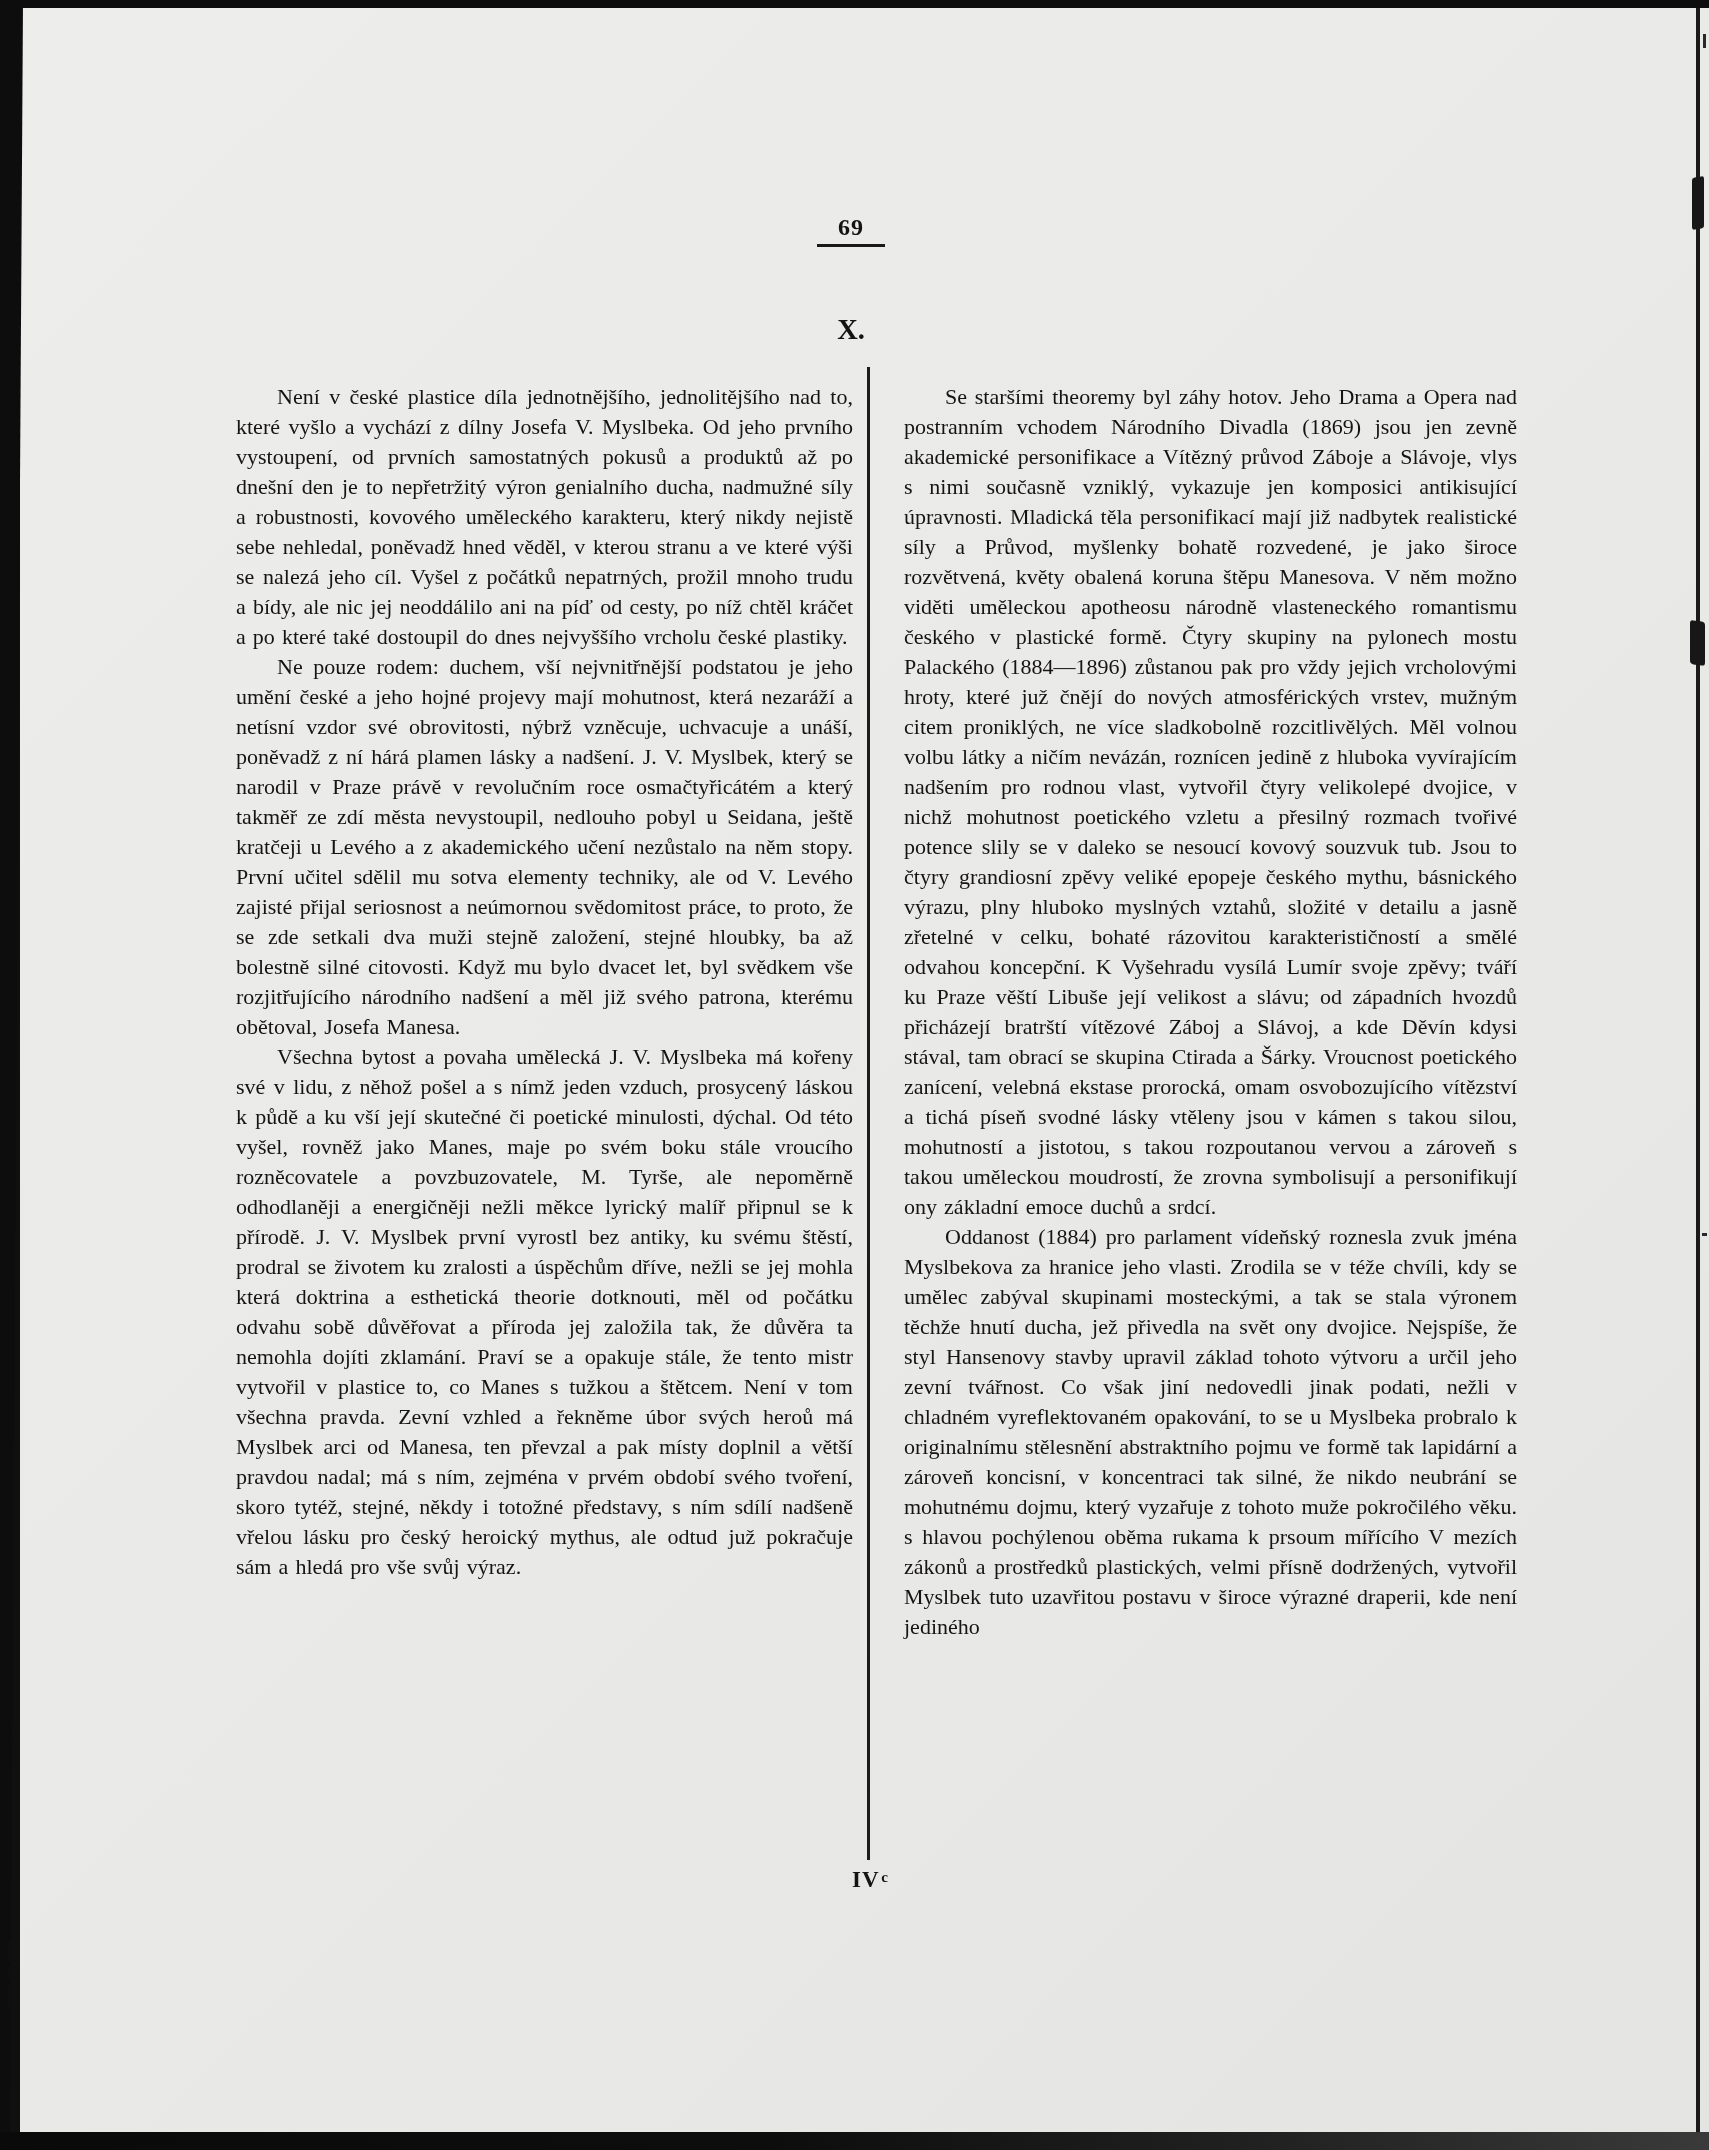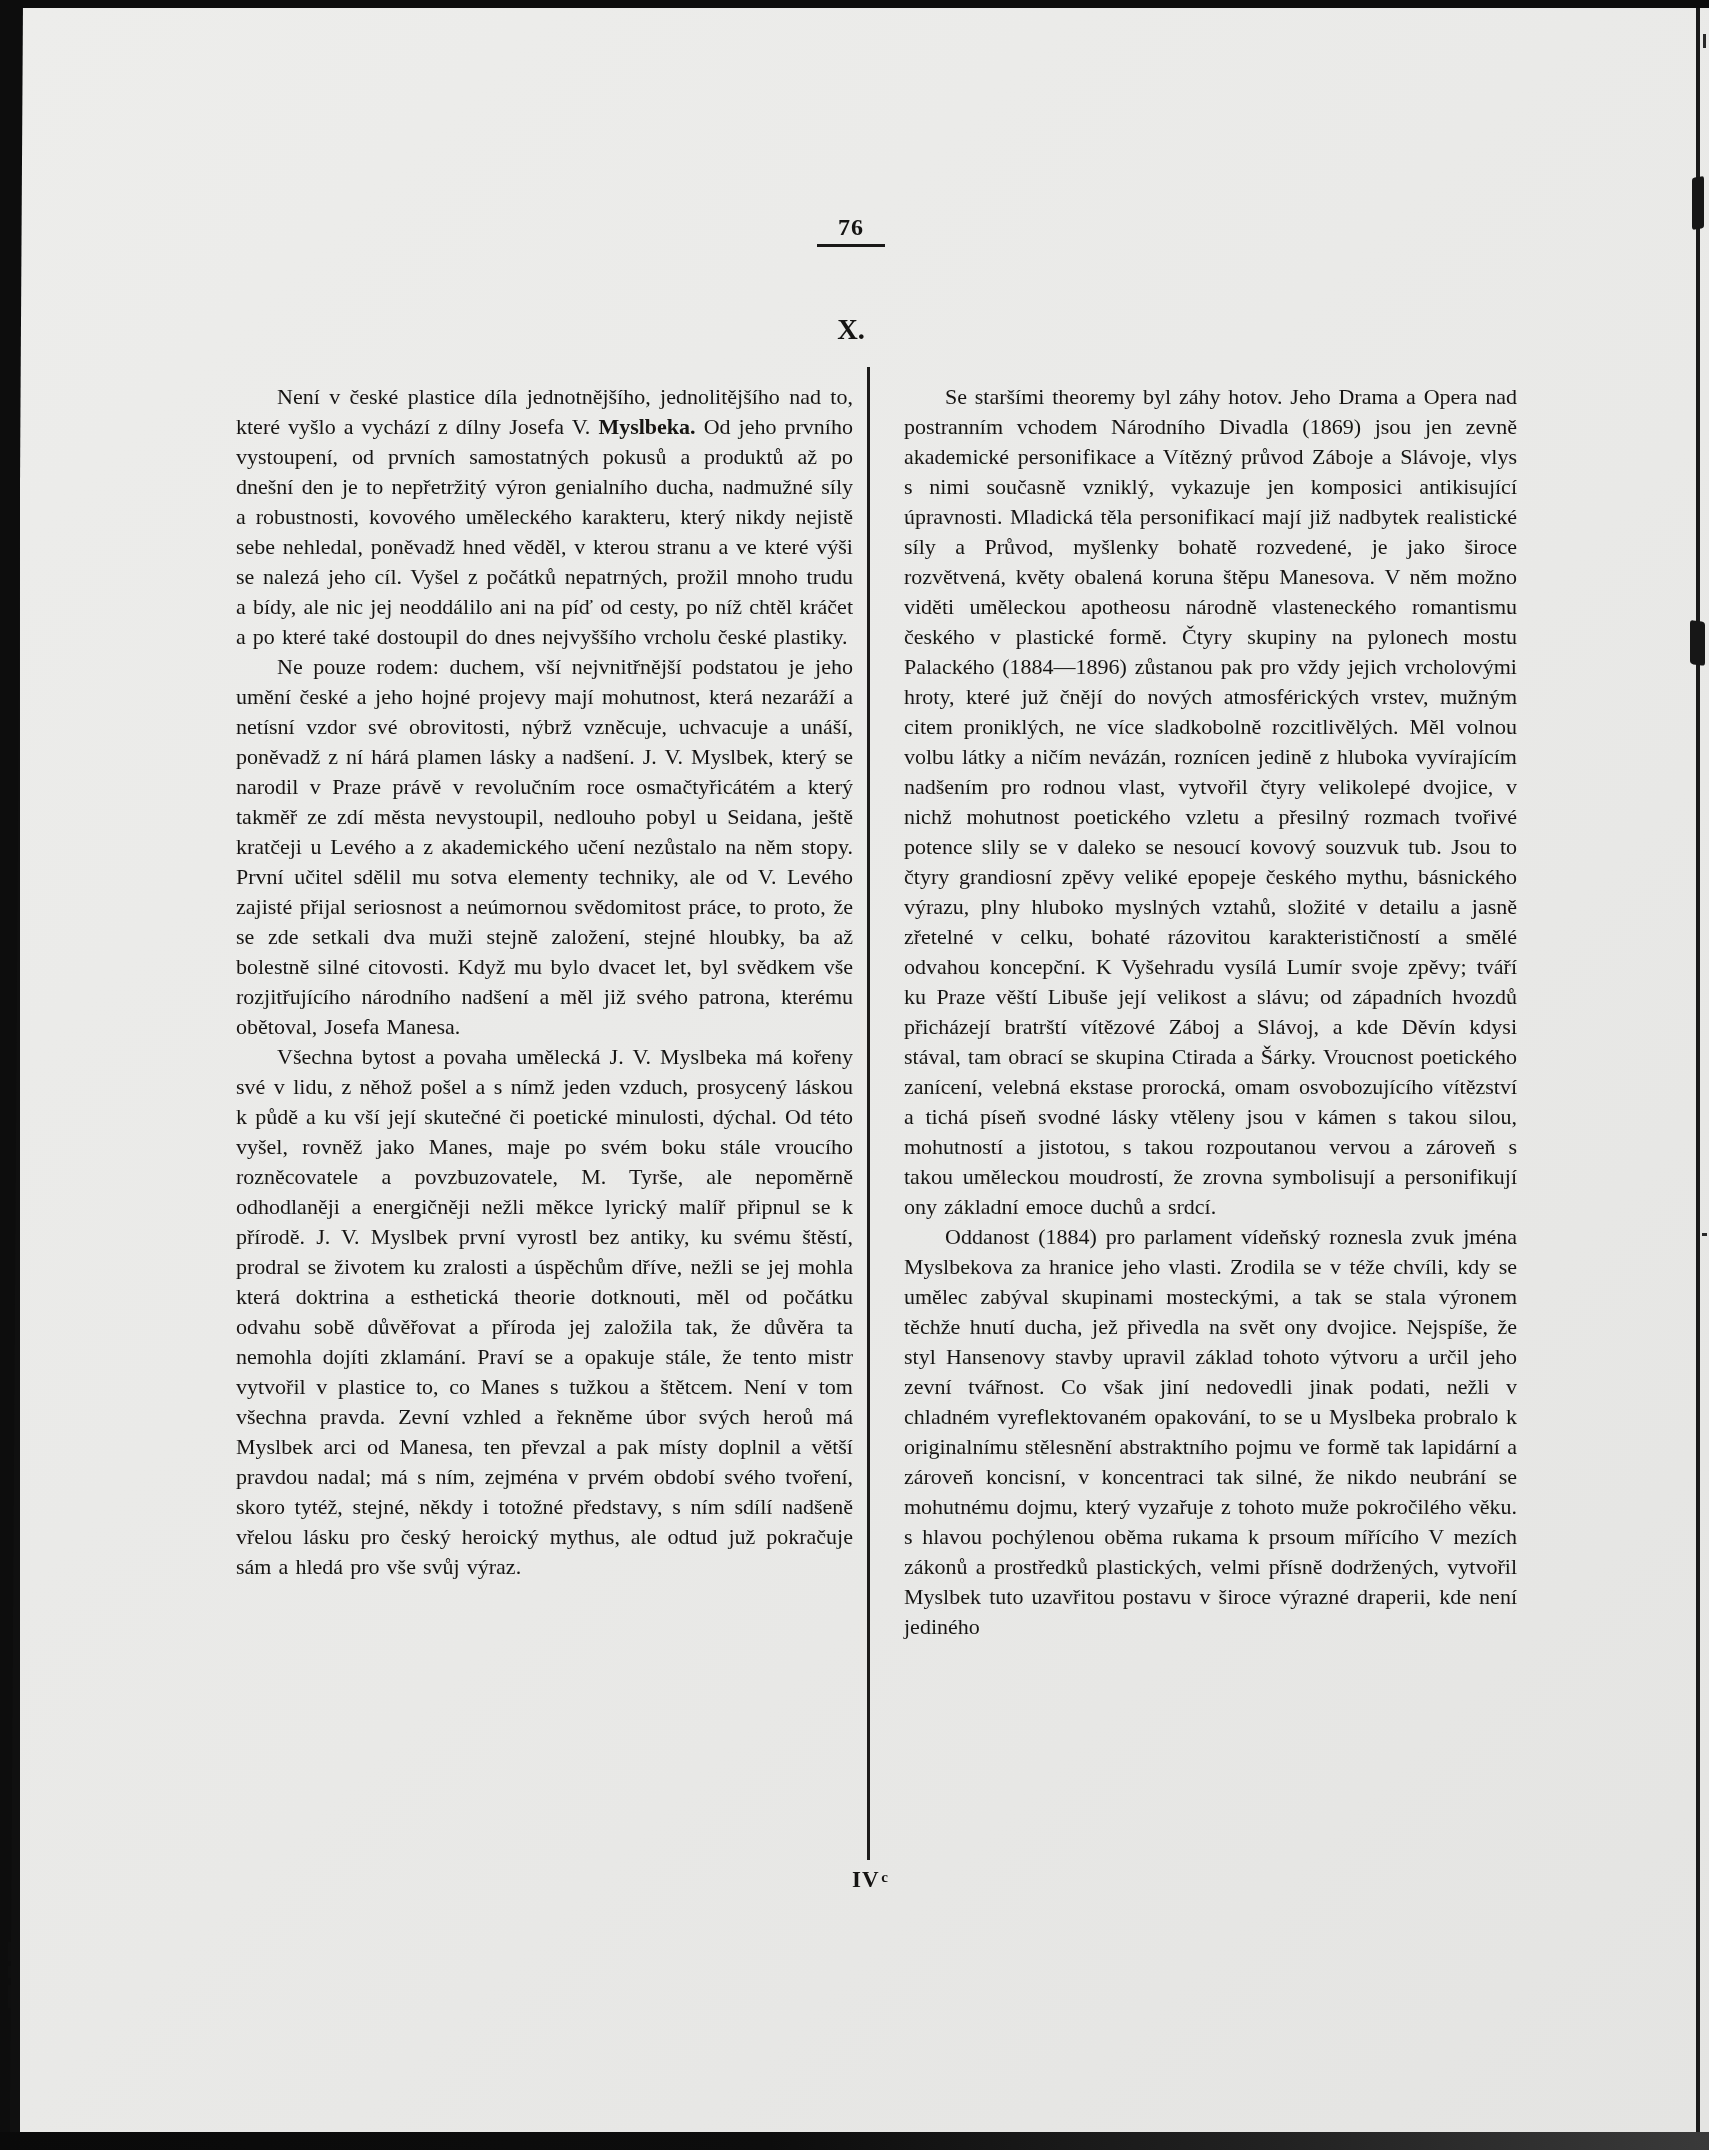--- a/index.html
+++ b/index.html
@@ -132,21 +132,21 @@
     word-spacing: 1.6px;
   }
   .column-left  { left: 216px;  width: 617px; }
   .column-right { left: 884px; width: 613px; }
   .column-divider {
     position: absolute;
     left: 847px; top: 360px;
     width: 2.7px; height: 1493px;
     background: #1d1c1b;
   }
-  .bold { font-weight: 700; }
+  .bold { font-weight: 400; }
   .italic { }
   .signature-mark {
     position: absolute;
     left: 832px; top: 1860px;
     font-size: 23px;
     font-weight: 700;
     color: #151413;
     letter-spacing: 1.1px;
   }
   .sig-sup {
@@ -162,21 +162,21 @@
 
 <div class="scan">
 
   <div class="edge-top"></div>
   <div class="edge-left"></div>
   <div class="edge-bottom"></div>
 
   <div class="paper">
 
     <div class="page-number-wrap">
-      <div class="page-number">76</div>
+      <div class="page-number">69</div>
       <div class="page-number-rule"></div>
     </div>
 
     <div class="chapter-heading">X.</div>
 
     <div class="column column-left">
         <p><span>Není v české plastice díla jednotnějšího, jednolitějšího nad to, které vyšlo a vychází z dílny Josefa V. </span><span class="bold">Myslbeka.</span><span> Od jeho prvního vystoupení, od prvních samostatných pokusů a produktů až po dnešní den je to nepřetržitý výron genialního ducha, nadmužné síly a robustnosti, kovového uměleckého karakteru, který nikdy nejistě sebe nehledal, poněvadž hned věděl, v kterou stranu a ve které výši se nalezá jeho cíl. Vyšel z počátků nepatrných, prožil mnoho trudu a bídy, ale nic jej neoddálilo ani na píď od cesty, po níž chtěl kráčet a po které také dostoupil do dnes nejvyššího vrcholu české plastiky.</span></p>
         <p><span>Ne pouze rodem: duchem, vší nejvnitřnější podstatou je jeho umění české a jeho hojné projevy mají mohutnost, která nezaráží a netísní vzdor své obrovitosti, nýbrž vzněcuje, uchvacuje a unáší, poněvadž z ní hárá plamen lásky a nadšení. J. V. Myslbek, který se narodil v Praze právě v revolučním roce osmačtyřicátém a který takměř ze zdí města nevystoupil, nedlouho pobyl u Seidana, ještě kratčeji u Levého a z akademického učení nezůstalo na něm stopy. První učitel sdělil mu sotva elementy techniky, ale od V. Levého zajisté přijal seriosnost a neúmornou svědomitost práce, to proto, že se zde setkali dva muži stejně založení, stejné hloubky, ba až bolestně silné citovosti. Když mu bylo dvacet let, byl svědkem vše rozjitřujícího národního nadšení a měl již svého patrona, kterému obětoval, Josefa Manesa.</span></p>
         <p><span>Všechna bytost a povaha umělecká J. V. Myslbeka má kořeny své v lidu, z něhož pošel a s nímž jeden vzduch, prosycený láskou k půdě a ku vší její skutečné či poetické minulosti, dýchal. Od této vyšel, rovněž jako Manes, maje po svém boku stále vroucího rozněcovatele a povzbuzovatele, M. Tyrše, ale nepoměrně odhodlaněji a energičněji nežli měkce lyrický malíř připnul se k přírodě. J. V. Myslbek první vyrostl bez antiky, ku svému štěstí, prodral se životem ku zralosti a úspěchům dříve, nežli se jej mohla která doktrina a esthetická theorie dotknouti, měl od počátku odvahu sobě důvěřovat a příroda jej založila tak, že důvěra ta nemohla dojíti zklamání. Praví se a opakuje stále, že tento mistr vytvořil v plastice to, co Manes s tužkou a štětcem. Není v tom všechna pravda. Zevní vzhled a řekněme úbor svých heroů má Myslbek arci od Manesa, ten převzal a pak místy doplnil a větší pravdou nadal; má s ním, zejména v prvém období svého tvoření, skoro tytéž, stejné, někdy i totožné představy, s ním sdílí nadšeně vřelou lásku pro český heroický mythus, ale odtud juž pokračuje sám a hledá pro vše svůj výraz.</span></p>
       </div>

